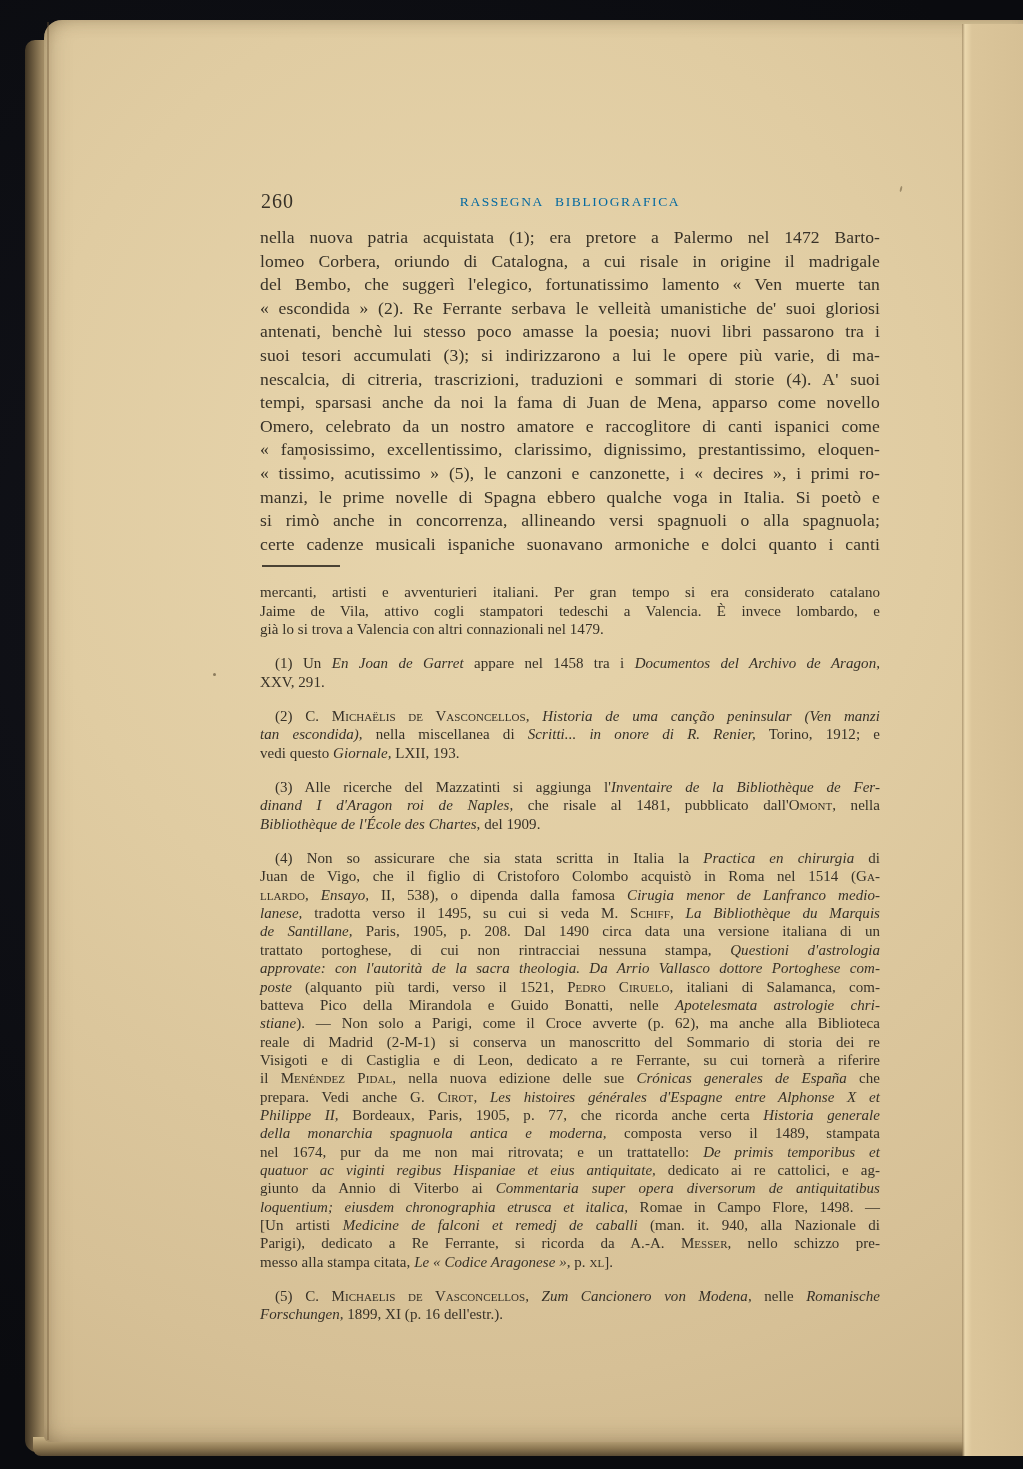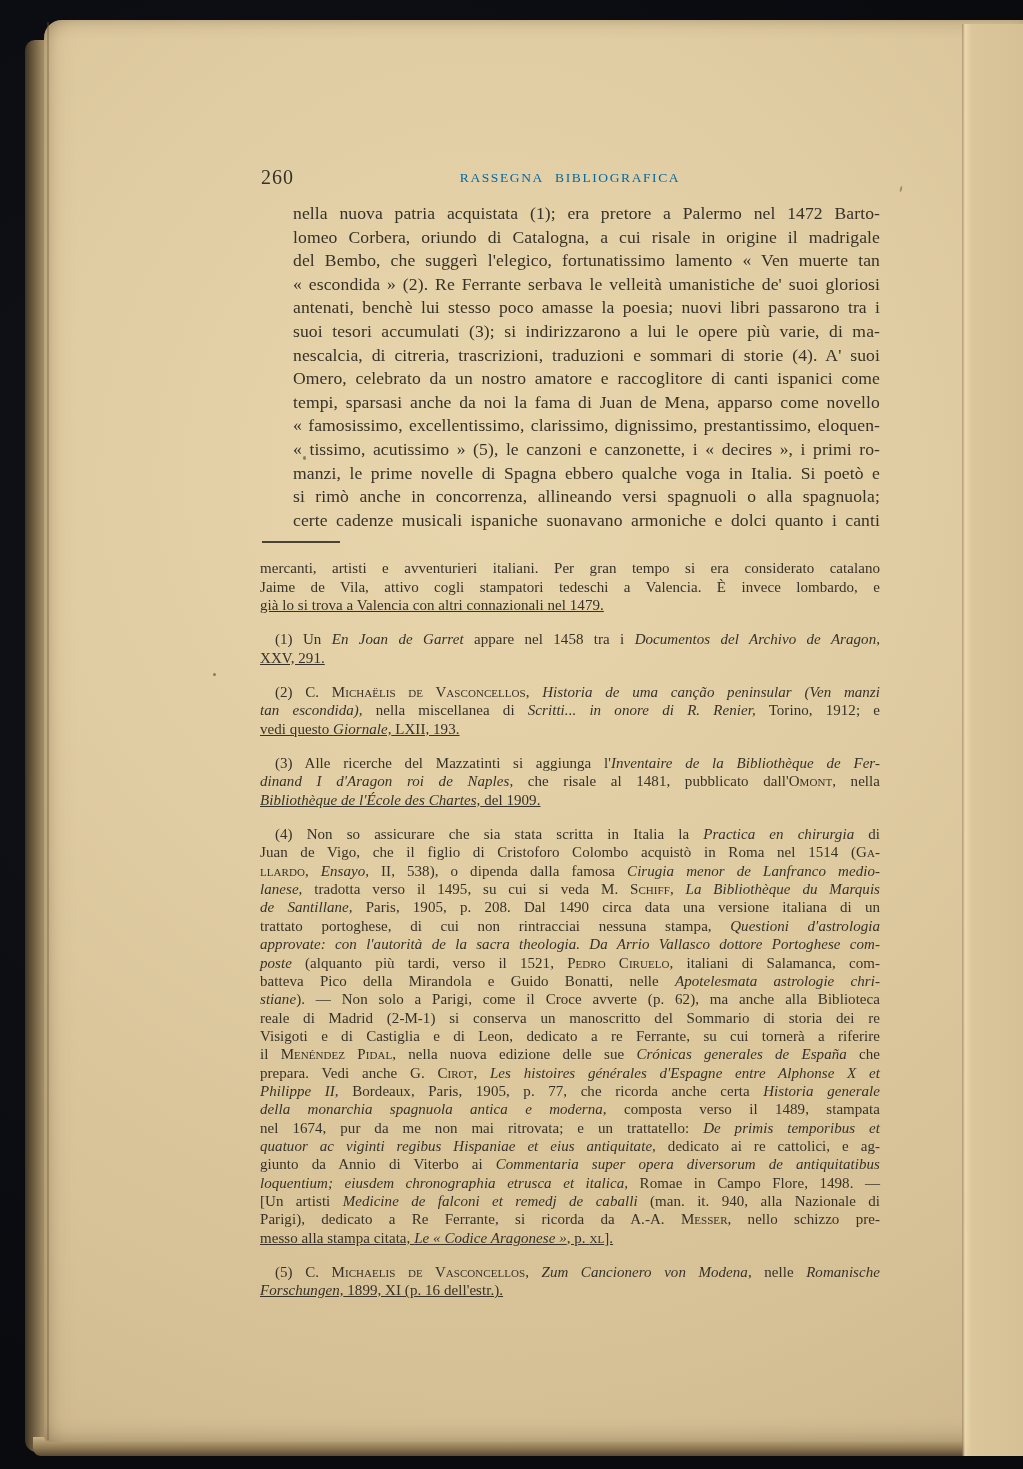--- a/index.html
+++ b/index.html
@@ -28,29 +28,29 @@
   }
   .next-page{
     position:absolute;left:962px;top:24px;width:61px;height:1432px;z-index:3;
     background:linear-gradient(90deg, rgba(115,92,58,.45) 0px, rgba(236,217,175,.95) 3px, #dbc59a 10px, #d6c095 100%);
   }
   .edge-crease{
     position:absolute;left:47px;top:22px;width:2px;height:1418px;z-index:3;
     background:rgba(110,88,55,.38);
   }
   .content{position:absolute;left:260px;top:166px;width:620px;z-index:4;color:#373127;}
-  .header{position:relative;height:22px;}
+  .header{position:relative;height:22px;margin-top:24px;}
   .pgnum{position:absolute;left:1px;top:0;font-size:20px;letter-spacing:1px;}
   .jtitle{display:block;text-align:center;font-size:13.5px;letter-spacing:1.6px;word-spacing:7px;padding-top:4px;color:#0369a1;}
   .main-text{margin-top:14px;font-size:17.6px;line-height:23.6px;letter-spacing:.1px;}
-  .tline{text-align:justify;text-align-last:justify;margin-left:33px;}
+  .tline{text-align:justify;text-align-last:justify;}
   .rule{width:78px;height:2px;background:#4a4234;margin:9px 0 0 2px;}
   .footnotes{margin-top:16px;font-size:15px;line-height:18.35px;letter-spacing:.05px;}
   .fline{text-align:justify;text-align-last:justify;}
-  .fline.end{text-align-last:left;text-decoration:underline;}
+  .fline.end{text-align-last:left;}
   .fline.gap{margin-top:16px;}
   .fline.ind{text-indent:15px;}
   .sc{font-variant:small-caps;}
   .speck{position:absolute;border-radius:50%;background:rgba(70,55,35,.55);z-index:5;}
   .speck.s1{left:303px;top:456px;width:3px;height:4px;}
   .speck.s2{left:213px;top:673px;width:3px;height:3px;}
   .speck.s3{left:900px;top:186px;width:2px;height:6px;transform:rotate(14deg);background:rgba(80,65,40,.45);}
 </style>
 </head>
 <body>
@@ -67,22 +67,22 @@
     <span class="jtitle">RASSEGNA BIBLIOGRAFICA</span>
   </div>
   <div class="main-text">
       <div class="tline">nella nuova patria acquistata (1); era pretore a Palermo nel 1472 Barto-</div>
       <div class="tline">lomeo Corbera, oriundo di Catalogna, a cui risale in origine il madrigale</div>
       <div class="tline">del Bembo, che suggerì l'elegico, fortunatissimo lamento « Ven muerte tan</div>
       <div class="tline">« escondida » (2). Re Ferrante serbava le velleità umanistiche de' suoi gloriosi</div>
       <div class="tline">antenati, benchè lui stesso poco amasse la poesia; nuovi libri passarono tra i</div>
       <div class="tline">suoi tesori accumulati (3); si indirizzarono a lui le opere più varie, di ma-</div>
       <div class="tline">nescalcia, di citreria, trascrizioni, traduzioni e sommari di storie (4). A' suoi</div>
+      <div class="tline">tempi, sparsasi anche da noi la fama di Juan de Mena, apparso come novello</div>
       <div class="tline">Omero, celebrato da un nostro amatore e raccoglitore di canti ispanici come</div>
-      <div class="tline">tempi, sparsasi anche da noi la fama di Juan de Mena, apparso come novello</div>
       <div class="tline">« famosissimo, excellentissimo, clarissimo, dignissimo, prestantissimo, eloquen-</div>
       <div class="tline">« tissimo, acutissimo » (5), le canzoni e canzonette, i « decires », i primi ro-</div>
       <div class="tline">manzi, le prime novelle di Spagna ebbero qualche voga in Italia. Si poetò e</div>
       <div class="tline">si rimò anche in concorrenza, allineando versi spagnuoli o alla spagnuola;</div>
       <div class="tline">certe cadenze musicali ispaniche suonavano armoniche e dolci quanto i canti</div>
     </div>
   <div class="rule"></div>
   <div class="footnotes">
       <div class="fline"><span>mercanti, artisti e avventurieri italiani. Per gran tempo si era considerato catalano</span></div>
       <div class="fline"><span>Jaime de Vila, attivo cogli stampatori tedeschi a Valencia. È invece lombardo, e</span></div>

